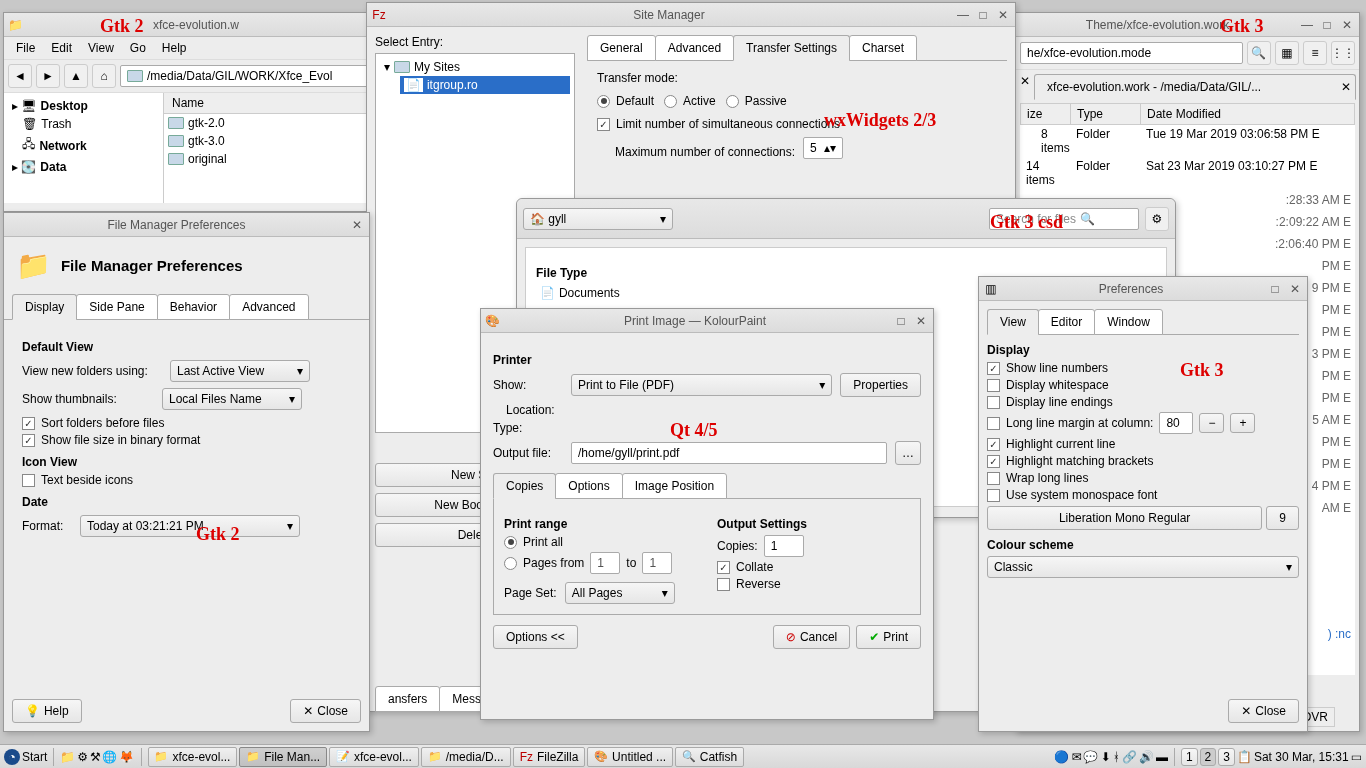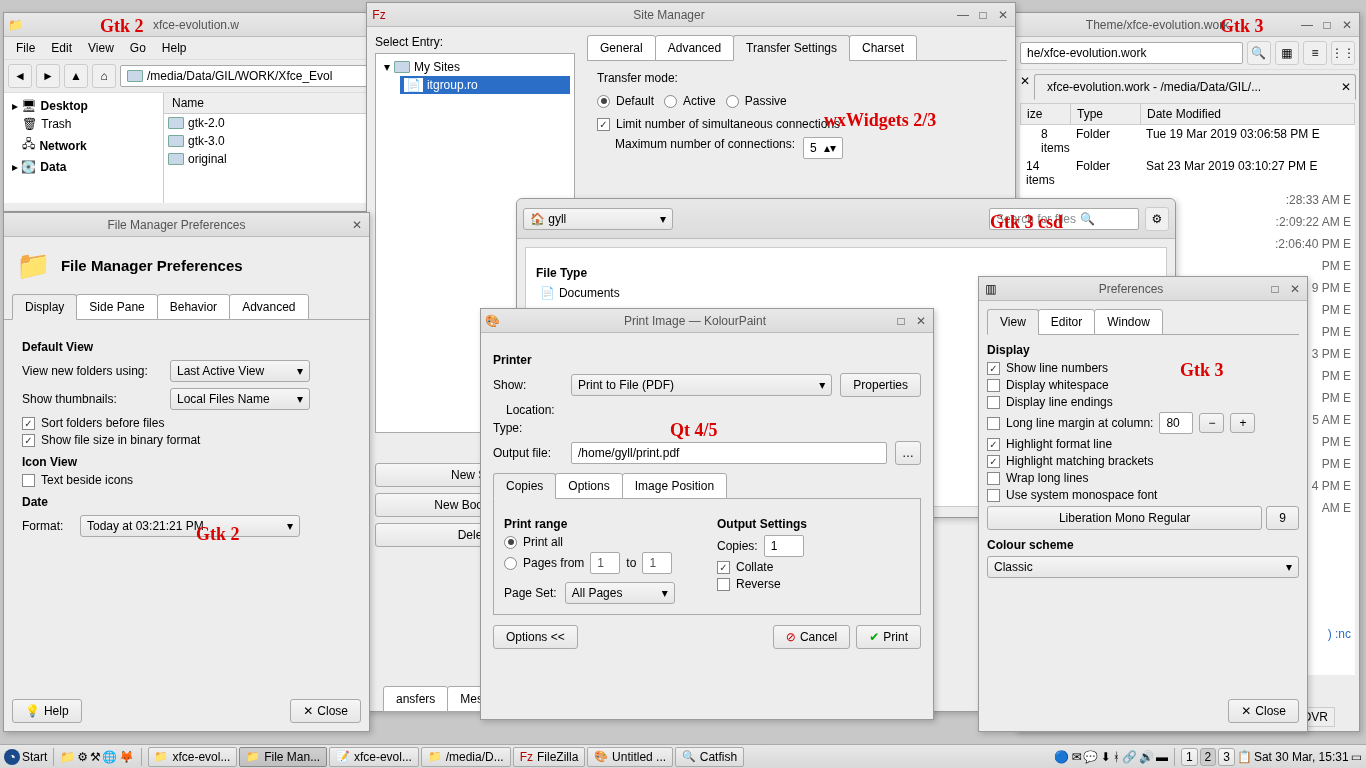--- a/index.html
+++ b/index.html
@@ -83,21 +83,21 @@
 </div>
 
 <div class="win" style="left:1015px;top:12px;width:345px;height:720px">
   <div class="titlebar">
     <span class="title"><span>Theme/xfce-evolution.work</span></span>
     <span class="wbtn">—</span>
     <span class="wbtn">□</span>
     <span class="wbtn">✕</span>
   </div>
   <div class="toolbar">
-    <div class="input" style="flex:1">he/xfce-evolution.work</div>
+    <div class="input" style="flex:1">he/xfce-evolution.mode</div>
     <div class="tbtn">🔍</div>
     <div class="tbtn">▦</div>
     <div class="tbtn">≡</div>
     <div class="tbtn">⋮⋮</div>
   </div>
   <div style="display:flex;padding:4px;gap:4px">
     <span>✕</span>
     <div class="tab active" style="flex:1;position:relative">
       <span>xfce-evolution.work - /media/Data/GIL/...</span>
       <span style="position:absolute;right:4px">✕</span>
@@ -185,31 +185,31 @@
             </label>
           <label class="radio">
               <span class="circ"></span>
               <span>Passive</span>
             </label>
         </div>
         <label class="check">
             <span class="box">✓</span>
             <span>Limit number of simultaneous connections</span>
           </label>
-        <div style="display:flex;align-items:flex-start;gap:8px;margin:6px 0 0 18px">
+        <div style="display:flex;align-items:flex-end;gap:8px;margin:6px 0 0 18px">
           <span>Maximum number of connections:</span>
           <div class="input" style="width:40px;display:flex;justify-content:space-between">
             <span>5</span>
               <span>▴▾</span>
           </div>
         </div>
       </div>
     </div>
   </div>
-  <div style="position:absolute;bottom:0;left:16px;display:flex">
+  <div style="position:absolute;bottom:0;left:8px;display:flex">
     <div class="tab">ansfers</div>
     <div class="tab">Messag</div>
   </div>
 </div>
 
 <div class="win" style="left:516px;top:198px;width:660px;height:320px;border-radius:6px">
   <div class="titlebar" style="border-radius:6px 6px 0 0;height:40px;padding:6px">
     <div class="combo" style="width:150px">
       <span>🏠 <span>gyll</span></span>
         <span>▾</span>
@@ -245,21 +245,21 @@
   </div>
   <div style="padding:12px 18px">
     <div class="sect">Default View</div>
     <div style="display:flex;align-items:center;gap:8px;margin:6px 0">
       <span style="width:140px">View new folders using:</span>
       <div class="combo" style="width:140px">
           <span>Last Active View</span>
           <span>▾</span>
         </div>
     </div>
-    <div style="display:flex;align-items:center;gap:8px;margin:6px 0">
+    <div style="display:flex;align-items:center;margin:6px 0">
       <span style="width:140px">Show thumbnails:</span>
       <div class="combo" style="width:140px">
           <span>Local Files Name</span>
           <span>▾</span>
         </div>
     </div>
     <label class="check">
         <span class="box">✓</span>
         <span>Sort folders before files</span>
       </label>
@@ -402,21 +402,21 @@
       </label>
     <label class="check">
         <span class="box"></span>
         <span>Long line margin at column:</span>
       <input class="input" style="width: 34px;" value="80">
       <div class="btn" style="padding:2px 8px">−</div>
       <div class="btn" style="padding:2px 8px">+</div>
     </label>
     <label class="check">
         <span class="box">✓</span>
-        <span>Highlight format line</span>
+        <span>Highlight current line</span>
       </label>
     <label class="check">
         <span class="box">✓</span>
         <span>Highlight matching brackets</span>
       </label>
     <label class="check">
         <span class="box"></span>
         <span>Wrap long lines</span>
       </label>
     <label class="check">

